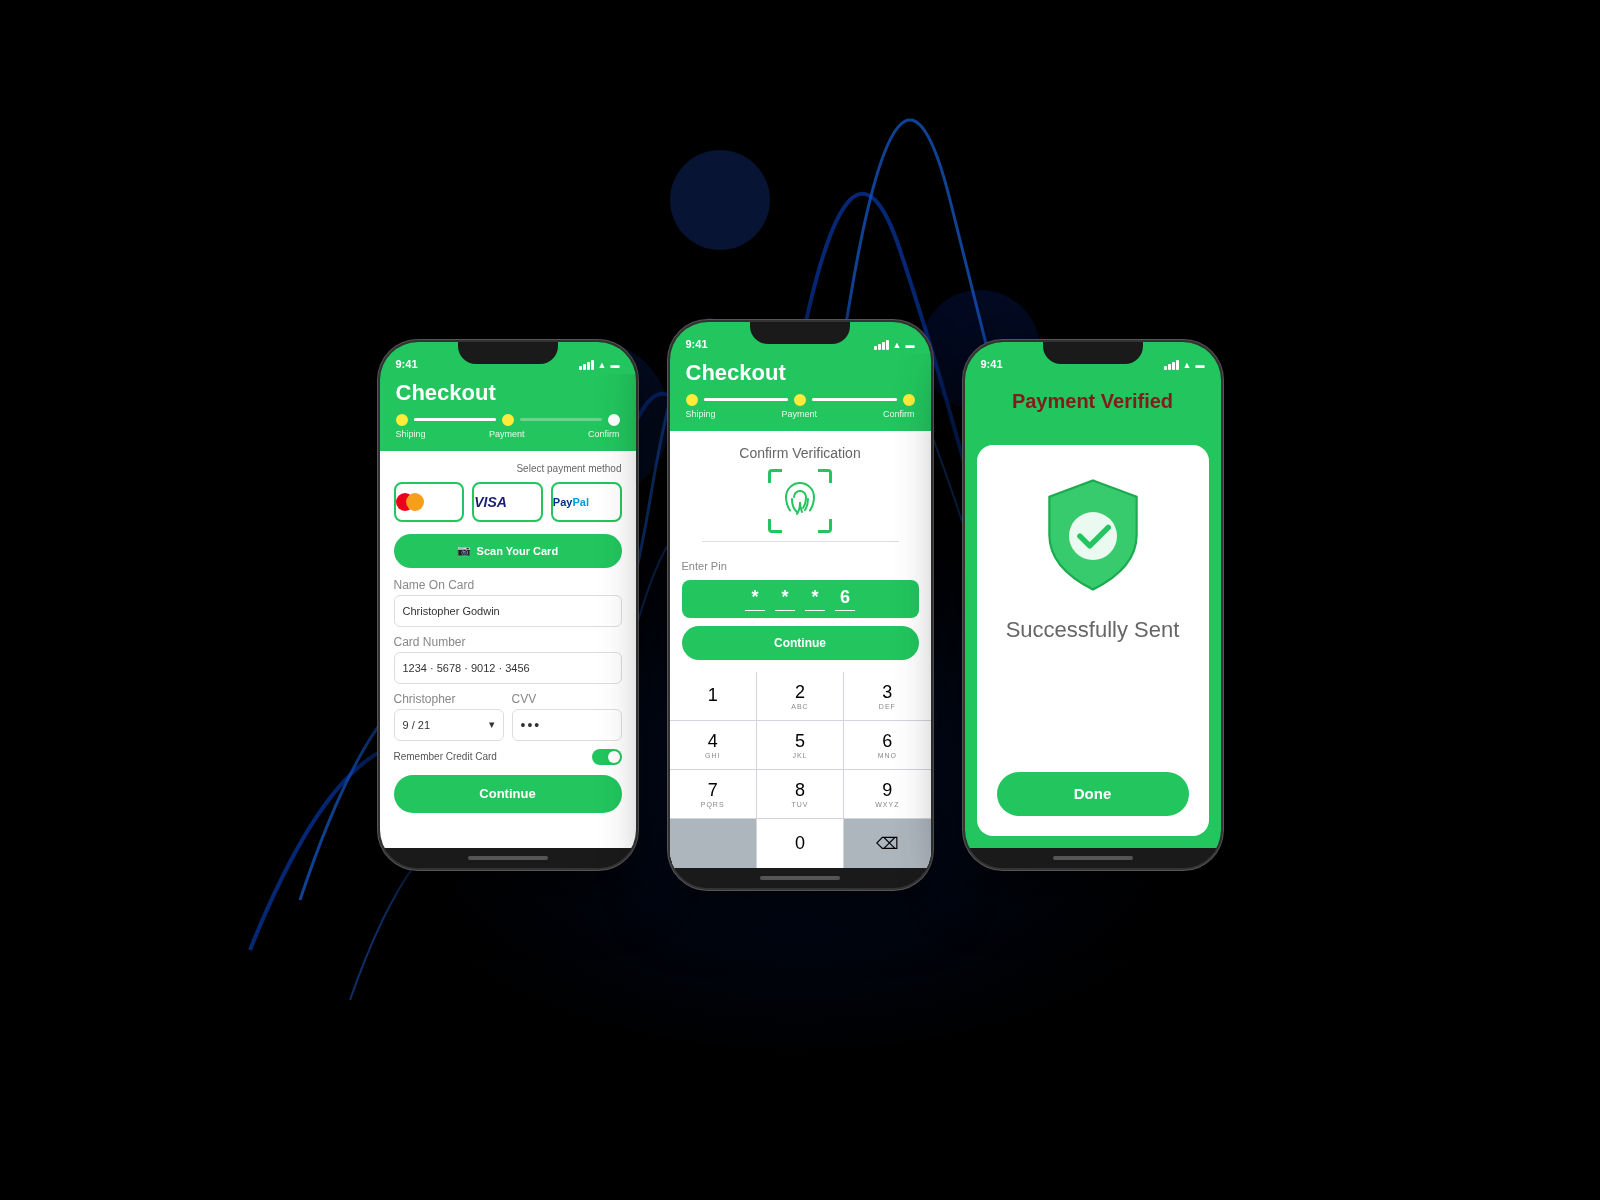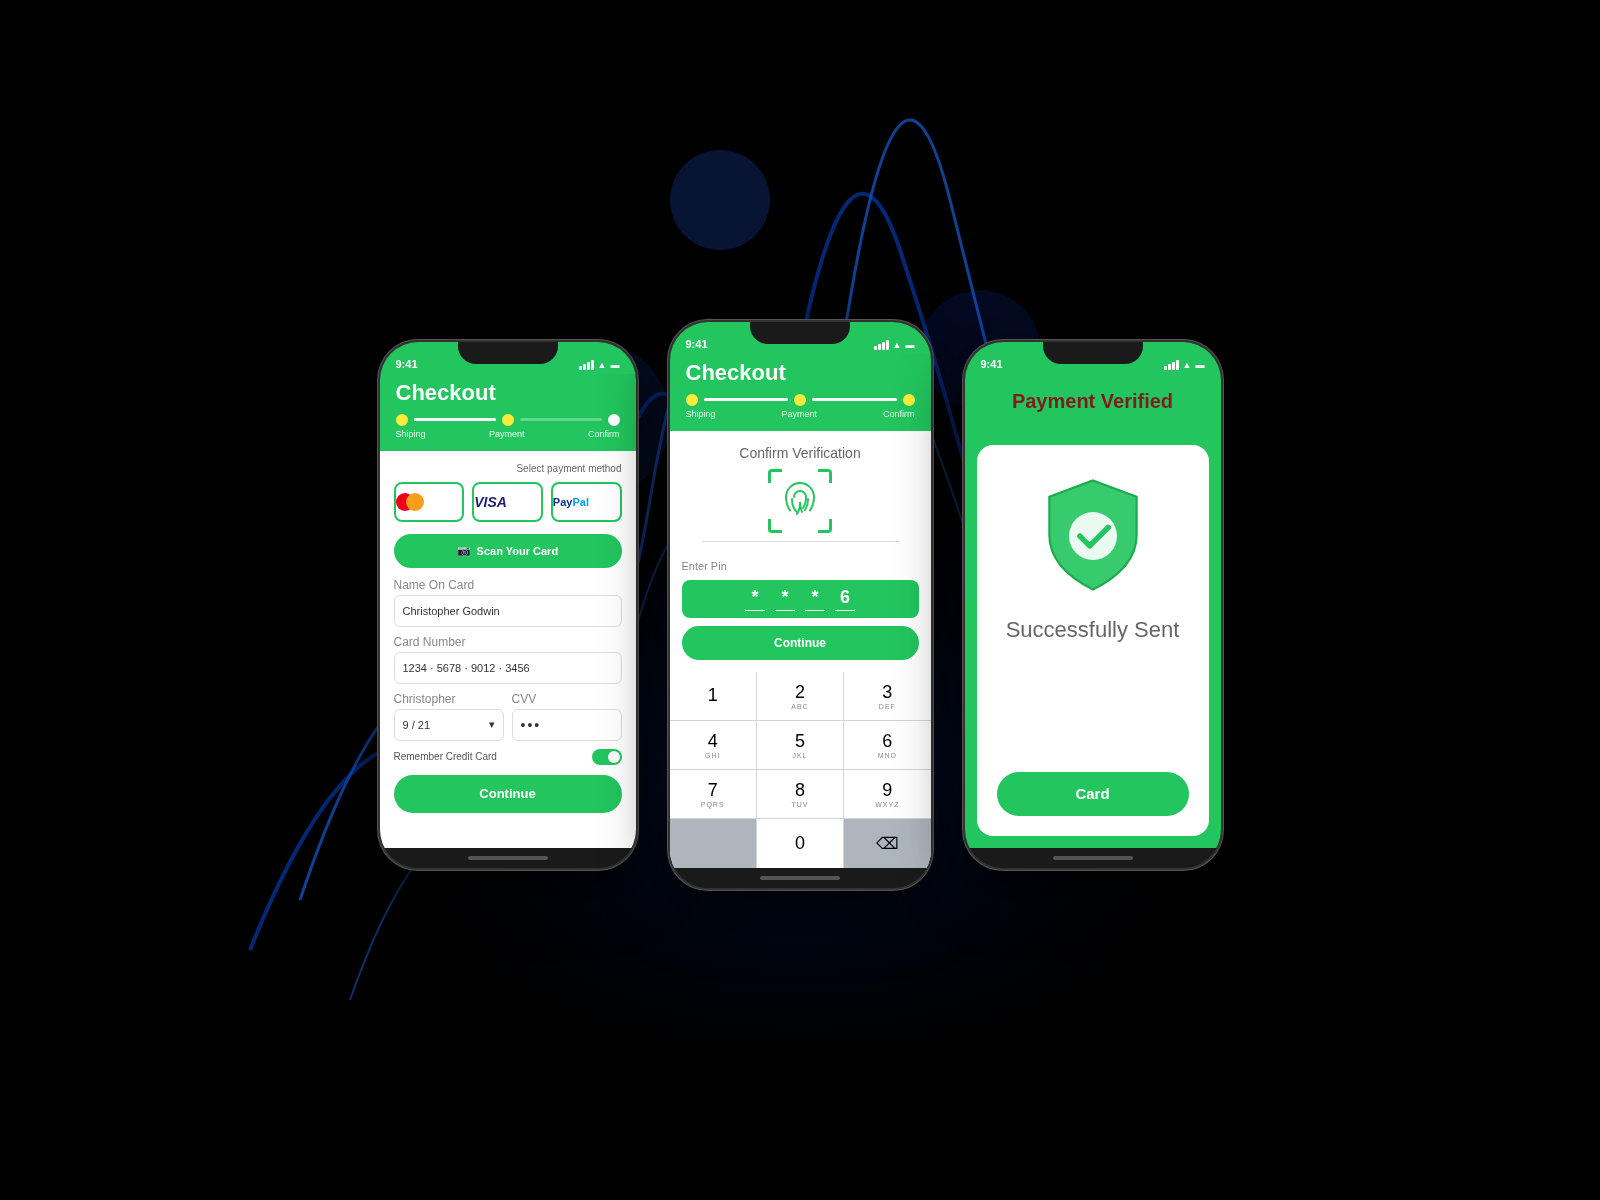--- a/index.html
+++ b/index.html
@@ -665,21 +665,21 @@
 
             <polyline points="38,56 47,65 64,48" stroke="#22c55e" stroke-width="5" fill="none" stroke-linecap="round" stroke-linejoin="round"></polyline>
           </svg>
         </div>
 
         <div style="font-size:22px;font-weight:300;color:#666;text-align:center;line-height:1.4;margin-bottom:auto;">
           <span>Successfully
 Sent</span>
         </div>
 
-        <button class="done-btn" style="margin-top:30px;">Card</button>
+        <button class="done-btn" style="margin-top:30px;">Done</button>
       </div>
     </div>
 
     <div class="phone-bottom">
       <div class="home-indicator"></div>
     </div>
   </div>
 
 </div>
 

